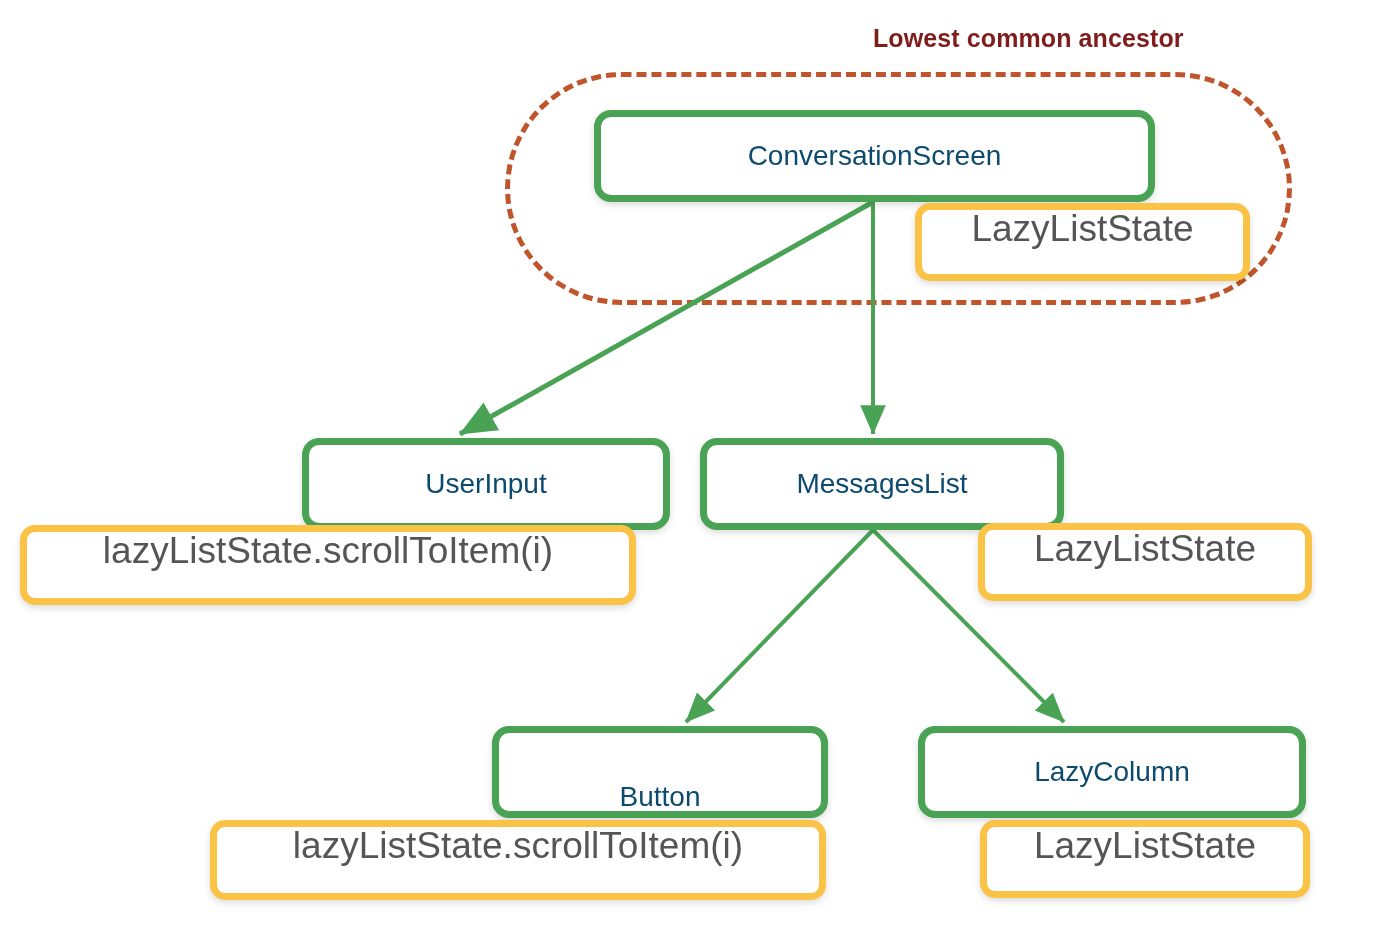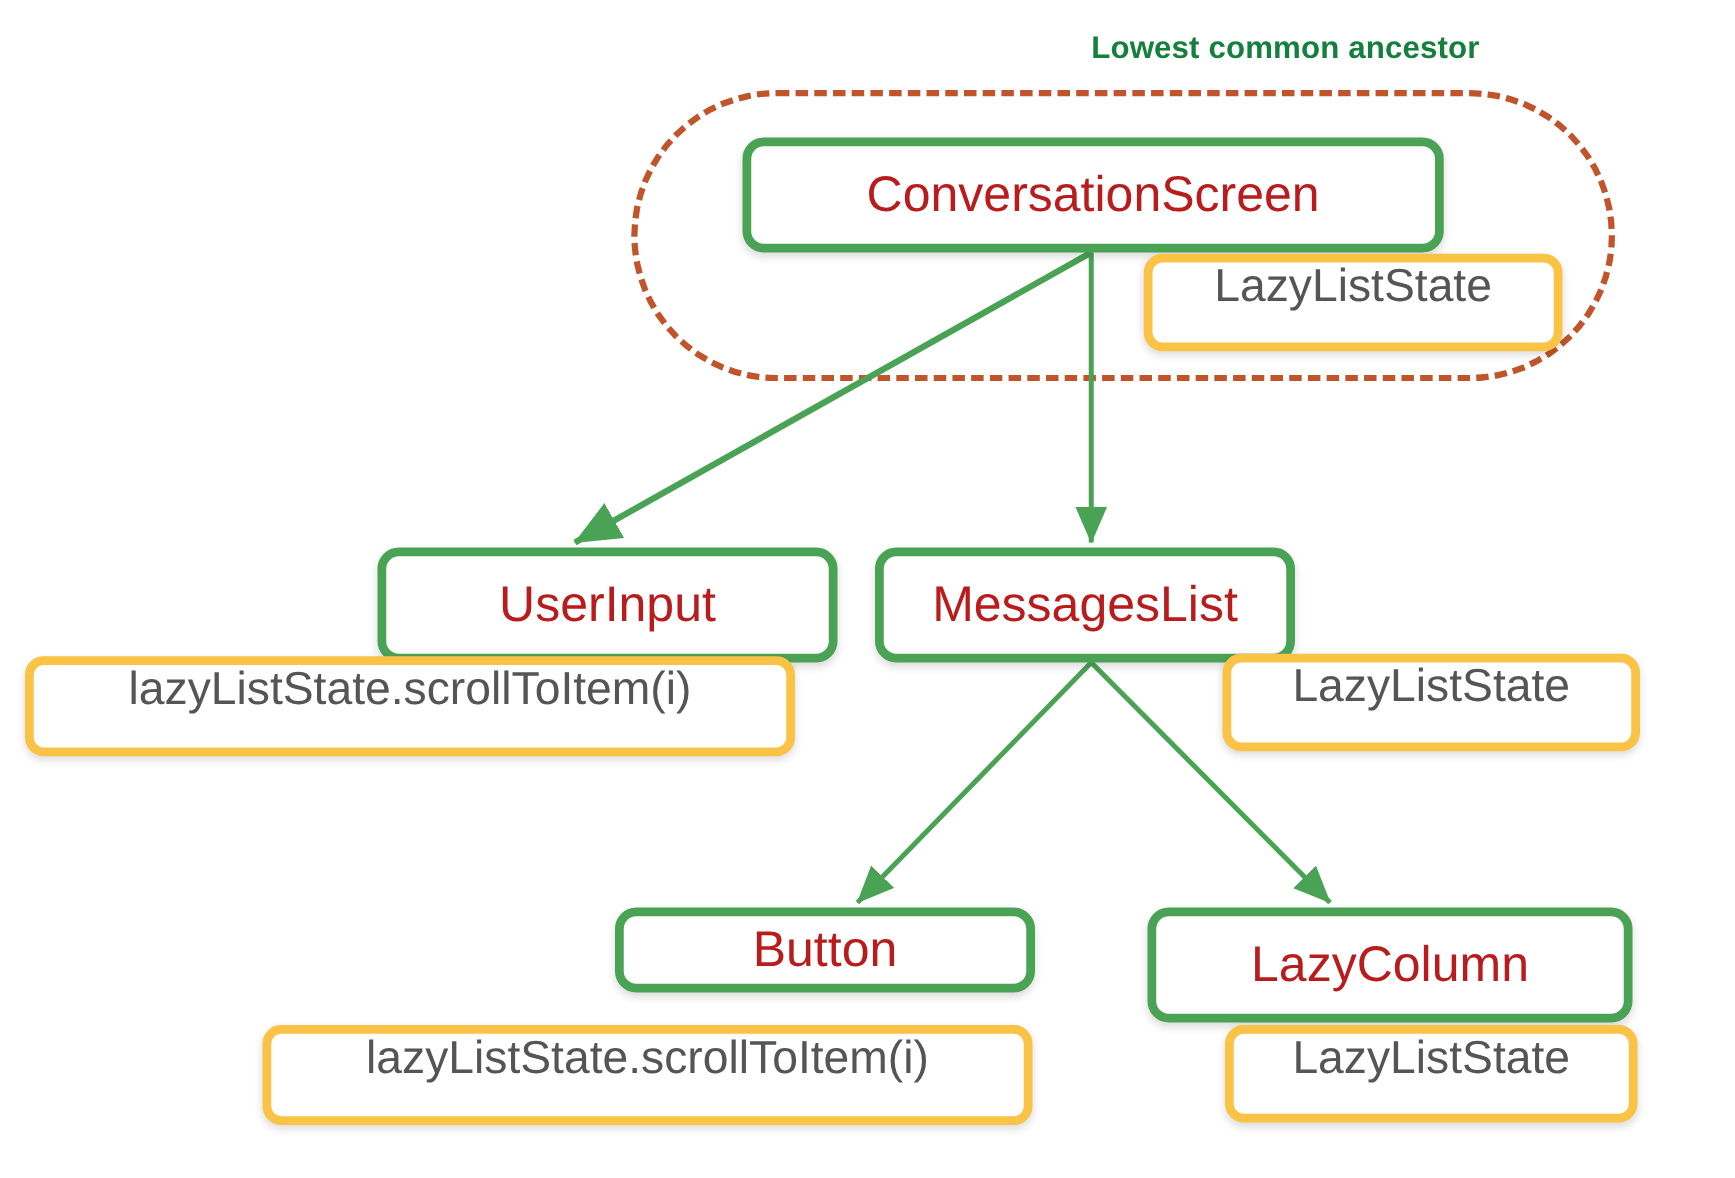--- a/index.html
+++ b/index.html
@@ -31,40 +31,40 @@
     position: absolute;
     box-sizing: border-box;
     border: 5px dashed #c0552c;
     border-radius: 118px;
     background: transparent;
   }
   .group-label {
     position: absolute;
     font-size: 25px;
     font-weight: bold;
-    color: #15803d;
+    color: #7f1d1d;
     letter-spacing: 0.1px;
     white-space: nowrap;
   }
 
   
   .node {
     position: absolute;
     box-sizing: border-box;
     background: #ffffff;
     border: 7px solid #4aa355;
     border-radius: 17px;
     display: flex;
     align-items: center;
     justify-content: center;
     box-shadow: 0 3px 7px rgba(0,0,0,0.14);
   }
   .node-label {
-    font-size: 40px;
-    color: #b91c1c;
+    font-size: 28px;
+    color: #0c4a6e;
     line-height: 1;
     white-space: nowrap;
   }
 
   
   .badge {
     position: absolute;
     box-sizing: border-box;
     background: #ffffff;
     border: 7px solid #fac346;
@@ -103,25 +103,25 @@
   </svg>
 
   <div class="node" style="left:594px; top:110px; width:561px; height:92px;">
     <span class="node-label">ConversationScreen</span>
   </div>
 
   <div class="node" style="left:302px; top:438px; width:368px; height:92px;">
     <span class="node-label">UserInput</span>
   </div>
 
-  <div class="node" style="left:700px; top:438px; width:336px; height:92px;">
+  <div class="node" style="left:700px; top:438px; width:364px; height:92px;">
     <span class="node-label">MessagesList</span>
   </div>
 
-  <div class="node" style="left:492px; top:726px; width:336px; height:68px;">
+  <div class="node" style="left:492px; top:726px; width:336px; height:92px;align-items:flex-end;">
     <span class="node-label">Button</span>
   </div>
 
   <div class="node" style="left:918px; top:726px; width:388px; height:92px;">
     <span class="node-label">LazyColumn</span>
   </div>
 
   <div class="badge" style="left:915px; top:203px; width:335px; height:78px;">
     <span class="badge-label">LazyListState</span>
   </div>

